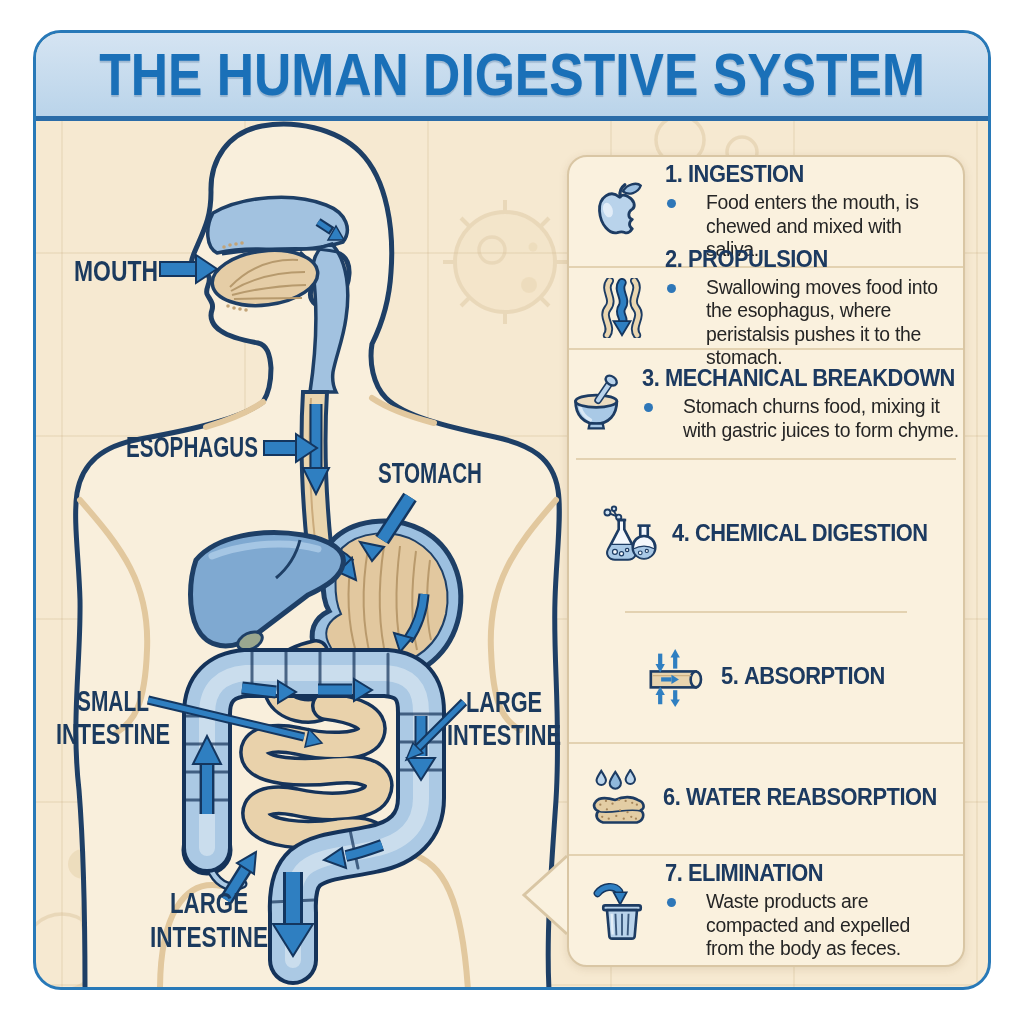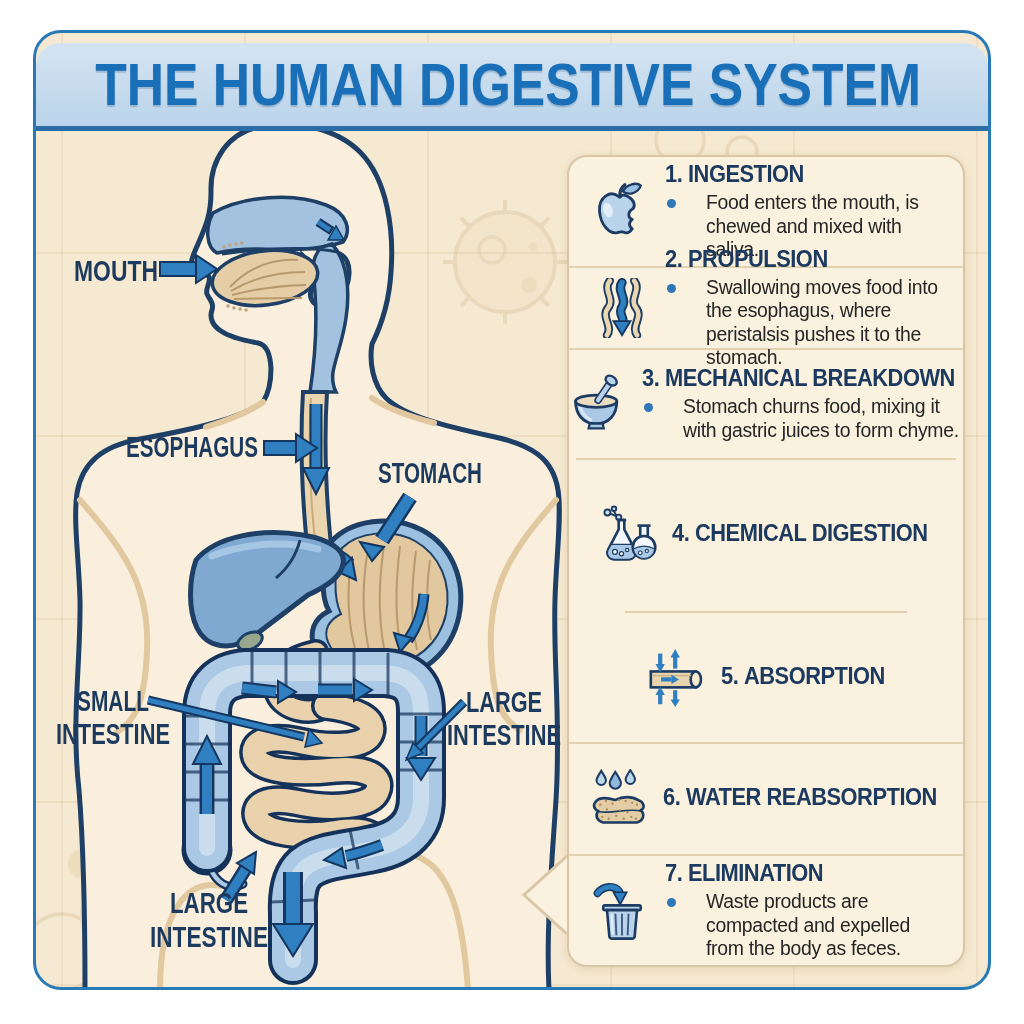--- a/index.html
+++ b/index.html
@@ -4,23 +4,23 @@
 <style>
   html,body{margin:0;padding:0;background:#ffffff;}
   .canvas{position:relative;width:1024px;height:1024px;background:#ffffff;overflow:hidden;
           font-family:"Liberation Sans",sans-serif;}
   .frame{position:absolute;left:33px;top:30px;width:958px;height:960px;box-sizing:border-box;
          border:3px solid #2879b8;border-radius:28px;background:#f6e9d1;overflow:hidden;
          background-image:
            linear-gradient(rgba(193,163,118,0.16) 2px, transparent 2px),
            linear-gradient(90deg, rgba(193,163,118,0.16) 2px, transparent 2px);
          background-size:183px 183px;background-position:25px 36px;}
-  .banner{position:absolute;left:0;top:10px;width:100%;height:88px;box-sizing:border-box;
+  .banner{position:absolute;left:0;top:0;width:100%;height:88px;box-sizing:border-box;
           background:linear-gradient(#d5e4f2,#bad4ea);border-bottom:5px solid #2a6ca8;
-          border-radius:24px 24px 0 0;display:flex;align-items:center;justify-content:flex-end;z-index:4;}
+          border-radius:24px 24px 0 0;display:flex;align-items:center;justify-content:center;z-index:4;}
   .main-title{font-size:60px;font-weight:bold;color:#1a70b8;white-space:nowrap;
           letter-spacing:0px;transform:scaleX(0.86);text-shadow:0 2px 1px rgba(26,76,122,0.25);}
   .anatomy{position:absolute;left:0;top:0;width:952px;height:954px;z-index:1;}
   .panel{position:absolute;left:531px;top:122px;width:398px;height:812px;box-sizing:border-box;
          background:#faf1de;border:2px solid #d9c6a4;border-radius:20px;z-index:3;
          box-shadow:0 2px 8px rgba(120,90,40,0.15);display:flex;flex-direction:column;overflow:hidden;align-items:center;}
   .tail{position:absolute;left:484px;top:820px;z-index:5;}
   .step{display:flex;align-items:center;box-sizing:border-box;padding:4px 10px 4px 10px;}
   .step + .step{border-top:2px solid #e3d2b1;}
   .icon-cell{width:86px;min-width:86px;display:flex;align-items:center;justify-content:center;}

